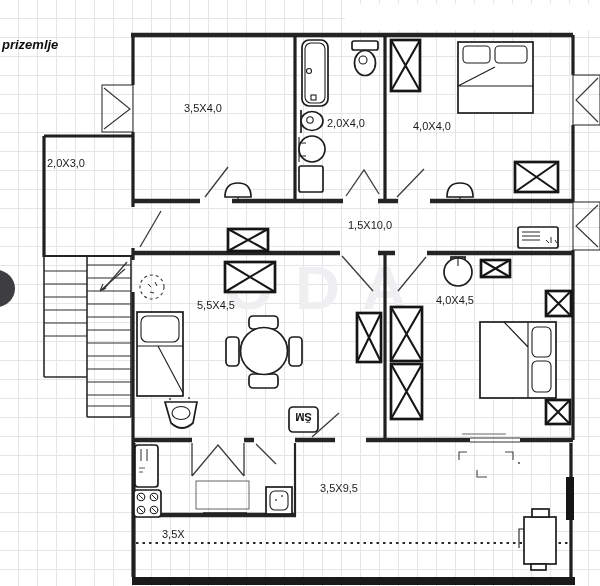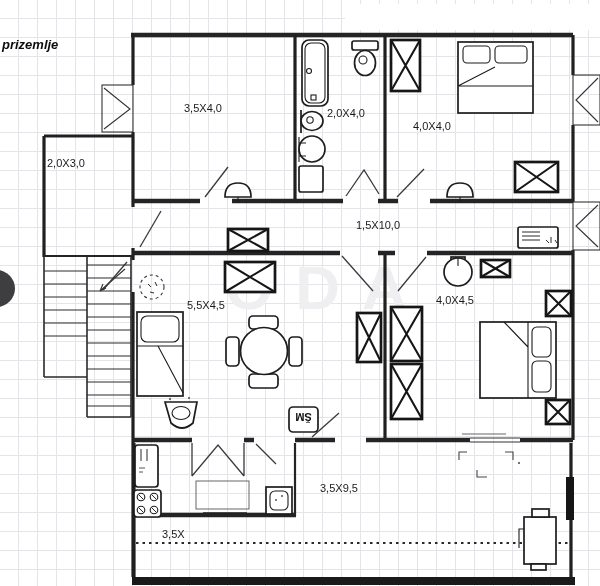--- a/index.html
+++ b/index.html
@@ -269,24 +269,24 @@
     <g>
       <rect class="f" x="524" y="517" width="32" height="47" stroke-width="2"></rect>
       <rect class="f" x="532" y="509" width="17" height="8" stroke-width="1.4"></rect>
       <rect class="f" x="531" y="564" width="15" height="6" stroke-width="1.4"></rect>
       <path class="n" d="M524,529 H519 V548" stroke-width="1.4"></path>
     </g>
   </svg>
 
   <span class="floor-lbl">prizemlje</span>
   <span class="lbl" style="left:184px;top:102px">3,5X4,0</span>
-  <span class="lbl" style="left:327px;top:107px">2,0X4,0</span>
+  <span class="lbl" style="left:327px;top:117px">2,0X4,0</span>
   <span class="lbl" style="left:413px;top:120px">4,0X4,0</span>
   <span class="lbl" style="left:47px;top:157px">2,0X3,0</span>
-  <span class="lbl" style="left:356px;top:219px">1,5X10,0</span>
-  <span class="lbl" style="left:187px;top:299px">5,5X4,5</span>
+  <span class="lbl" style="left:348px;top:219px">1,5X10,0</span>
+  <span class="lbl" style="left:197px;top:299px">5,5X4,5</span>
   <span class="lbl" style="left:436px;top:294px">4,0X4,5</span>
   <span class="lbl" style="left:162px;top:528px">3,5X</span>
   <span class="lbl" style="left:320px;top:482px">3,5X9,5</span>
   <span class="stamp-lbl">ŠM</span>
 
   <button class="nav-ball"></button>
 </div>
 
 </body></html>

